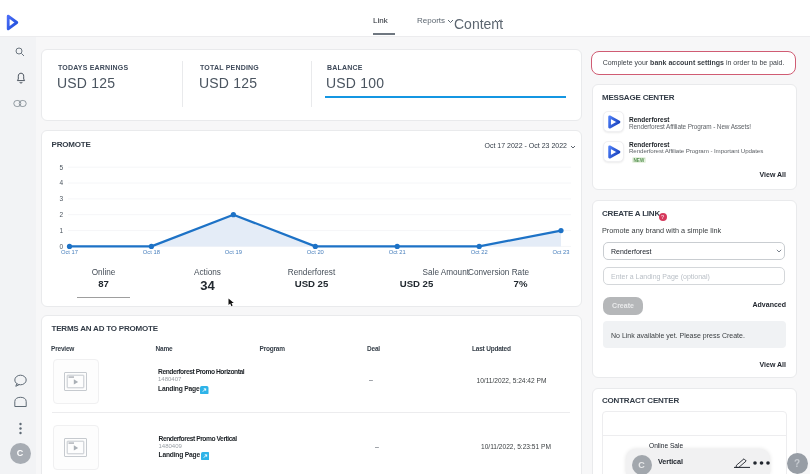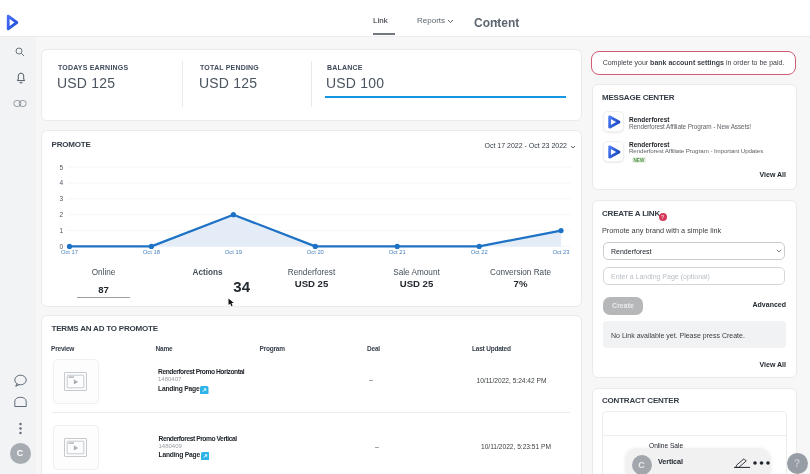--- a/index.html
+++ b/index.html
@@ -28,21 +28,21 @@
   </linearGradient>
     </defs>
   <path d="M2.2 2.2 L10.8 8.5 L2.2 14.8 Z" fill="none" stroke="url(#lg1)" stroke-width="2.8" stroke-linejoin="round"></path>
 </svg>
 <div class="abs" style="left:373px;top:16px;font-size:8px;color:#21262e;">Link</div>
 <div class="abs" style="left:373px;top:33px;width:21.5px;height:2px;background:#6f7780;"></div>
 <div class="abs" style="left:417px;top:16px;font-size:8px;color:#5c6670;">Reports</div>
 <svg class="abs" style="left:447px;top:18.5px;" width="7" height="5" viewBox="0 0 7 5">
     <path d="M1 1 L3.5 3.5 L6 1" stroke="#5c6670" fill="none" stroke-width="1"></path>
   </svg>
-<div class="abs" style="left:474px;top:16px;font-size:12px;color:#5c6670;font-weight:bold;">Content</div>
+<div class="abs" style="left:454px;top:16px;font-size:14px;color:#5c6670;">Content</div>
 <svg class="abs" style="left:494px;top:18.5px;" width="7" height="5" viewBox="0 0 7 5">
     <path d="M1 1 L3.5 3.5 L6 1" stroke="#5c6670" fill="none" stroke-width="1"></path>
   </svg>
 
 <div class="abs" style="left:0;top:37px;width:36px;height:437px;background:#f2f3f5;"></div>
 <svg class="abs" style="left:14.5px;top:46.5px;" width="10" height="10" viewBox="0 0 10 10">
     <circle cx="4" cy="4" r="3" fill="none" stroke="#6b757f" stroke-width="1"></circle>
     <line x1="6.4" y1="6.4" x2="9" y2="9" stroke="#6b757f" stroke-width="1"></line>
   </svg>
 <svg class="abs" style="left:16px;top:72px;" width="10" height="12" viewBox="0 0 10 12">
@@ -116,28 +116,28 @@
     <text x="28.5" y="124">Oct 17</text>
       <text x="110.4" y="124">Oct 18</text>
       <text x="192.4" y="124">Oct 19</text>
     <text x="274.3" y="124">Oct 20</text>
       <text x="356.2" y="124">Oct 21</text>
       <text x="438.2" y="124">Oct 22</text>
     <text x="520" y="124">Oct 23</text>
   </g>
 </svg>
 <div class="abs" style="left:51px;top:267.8px;width:105px;text-align:center;font-size:8.2px;color:#454e58;">Online</div>
-<div class="abs" style="left:51px;top:278.4px;width:105px;text-align:center;font-size:9.6px;font-weight:bold;color:#222930;margin-top:6px;">87</div>
-<div class="abs" style="left:155px;top:267.8px;width:105px;text-align:center;font-size:8.2px;color:#454e58;font-weight:bold;">Actions</div>
-<div class="abs" style="left:145px;top:278.4px;width:105px;text-align:right;font-size:15px;font-weight:bold;color:#222930;">34</div>
+<div class="abs" style="left:51px;top:278.4px;width:105px;text-align:center;font-size:9.6px;font-weight:bold;color:#222930;">87</div>
+<div class="abs" style="left:155px;top:267.8px;width:105px;text-align:center;font-size:8.2px;color:#454e58;">Actions</div>
+<div class="abs" style="left:155px;top:278.4px;width:105px;text-align:center;font-size:13px;font-weight:bold;color:#222930;">34</div>
 <div class="abs" style="left:259px;top:267.8px;width:105px;text-align:center;font-size:8.2px;color:#454e58;">Renderforest</div>
 <div class="abs" style="left:259px;top:278.4px;width:105px;text-align:center;font-size:9.6px;font-weight:bold;color:#222930;">USD 25</div>
-<div class="abs" style="left:364px;top:267.8px;width:105px;text-align:center;font-size:8.2px;color:#454e58;">Sale Amount</div>
+<div class="abs" style="left:364px;top:267.8px;width:105px;text-align:right;font-size:8.2px;color:#454e58;">Sale Amount</div>
 <div class="abs" style="left:364px;top:278.4px;width:105px;text-align:center;font-size:9.6px;font-weight:bold;color:#222930;">USD 25</div>
-<div class="abs" style="left:468px;top:267.8px;width:105px;text-align:center;font-size:8.2px;color:#454e58;">Conversion Rate</div>
+<div class="abs" style="left:468px;top:267.8px;width:105px;font-size:8.2px;color:#454e58;">Conversion Rate</div>
 <div class="abs" style="left:468px;top:278.4px;width:105px;text-align:center;font-size:9.6px;font-weight:bold;color:#222930;">7%</div>
 <div class="abs" style="left:77px;top:297px;width:53px;height:1px;background:#9e9e9e;"></div>
 
 <div class="card" style="left:41px;top:315px;width:541px;height:170px;"></div>
 <div class="abs h-title" style="left:51.5px;top:323.5px;">TERMS AN AD TO PROMOTE</div>
 <div class="abs thead" style="left:51px;top:345px;">Preview</div>
 <div class="abs thead" style="left:155.5px;top:345px;">Name</div>
 <div class="abs thead" style="left:259.5px;top:345px;">Program</div>
 <div class="abs thead" style="left:367px;top:345px;">Deal</div>
 <div class="abs thead" style="left:472px;top:345px;">Last Updated</div>

